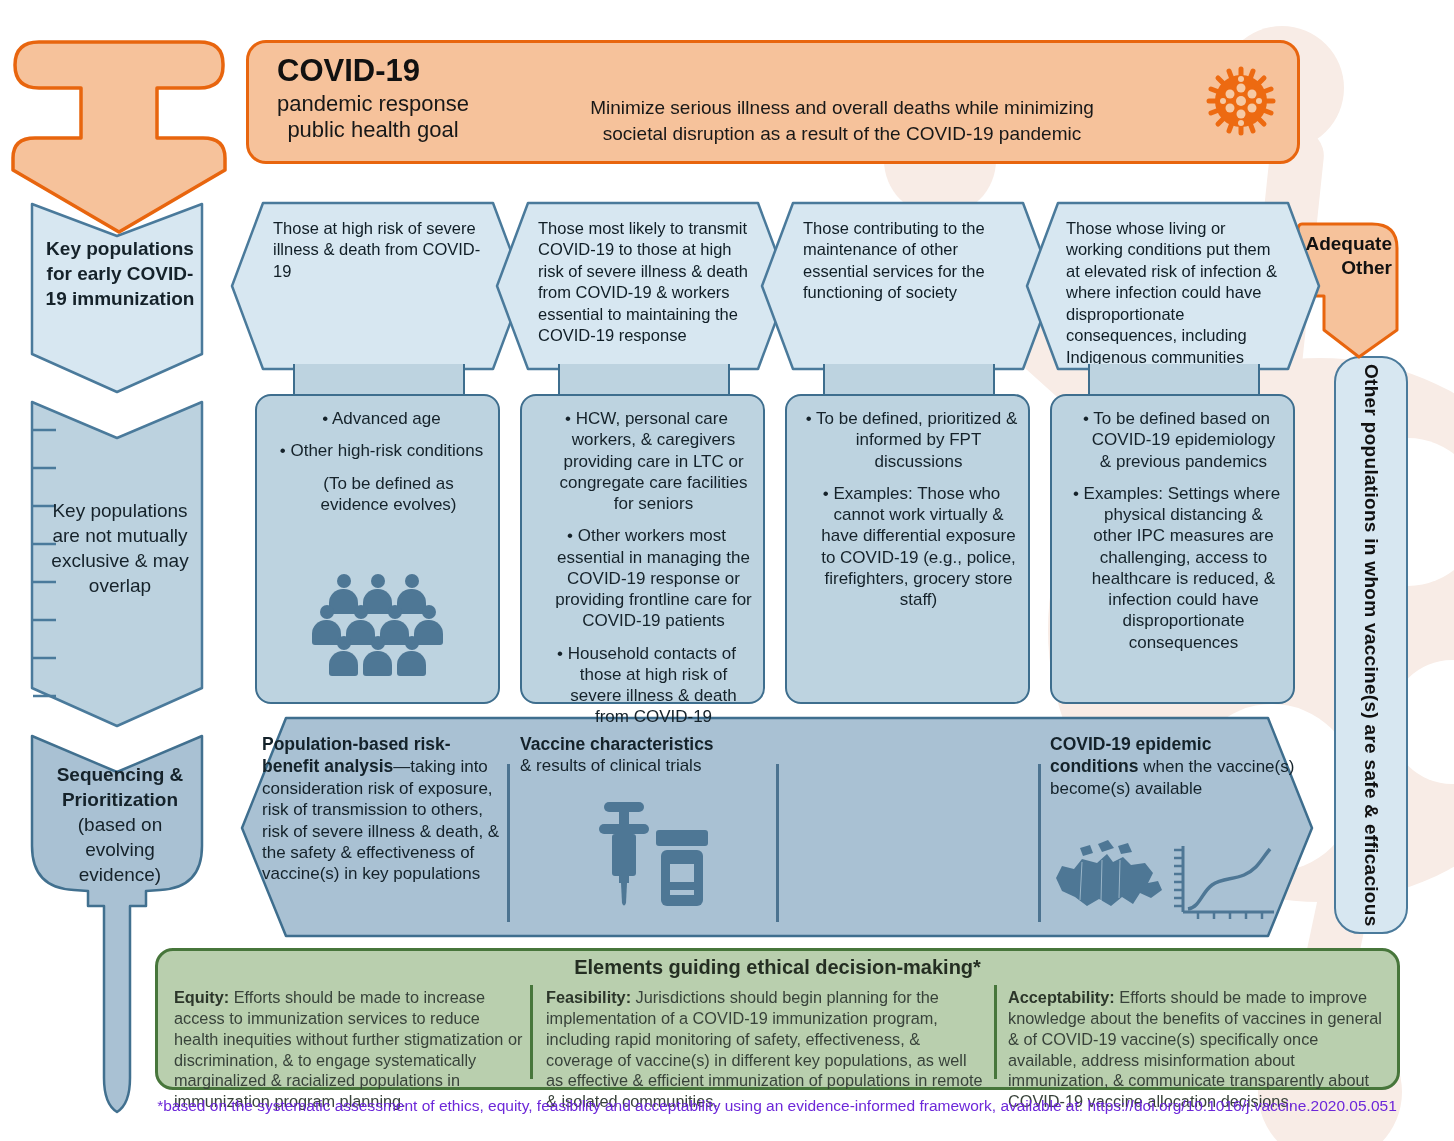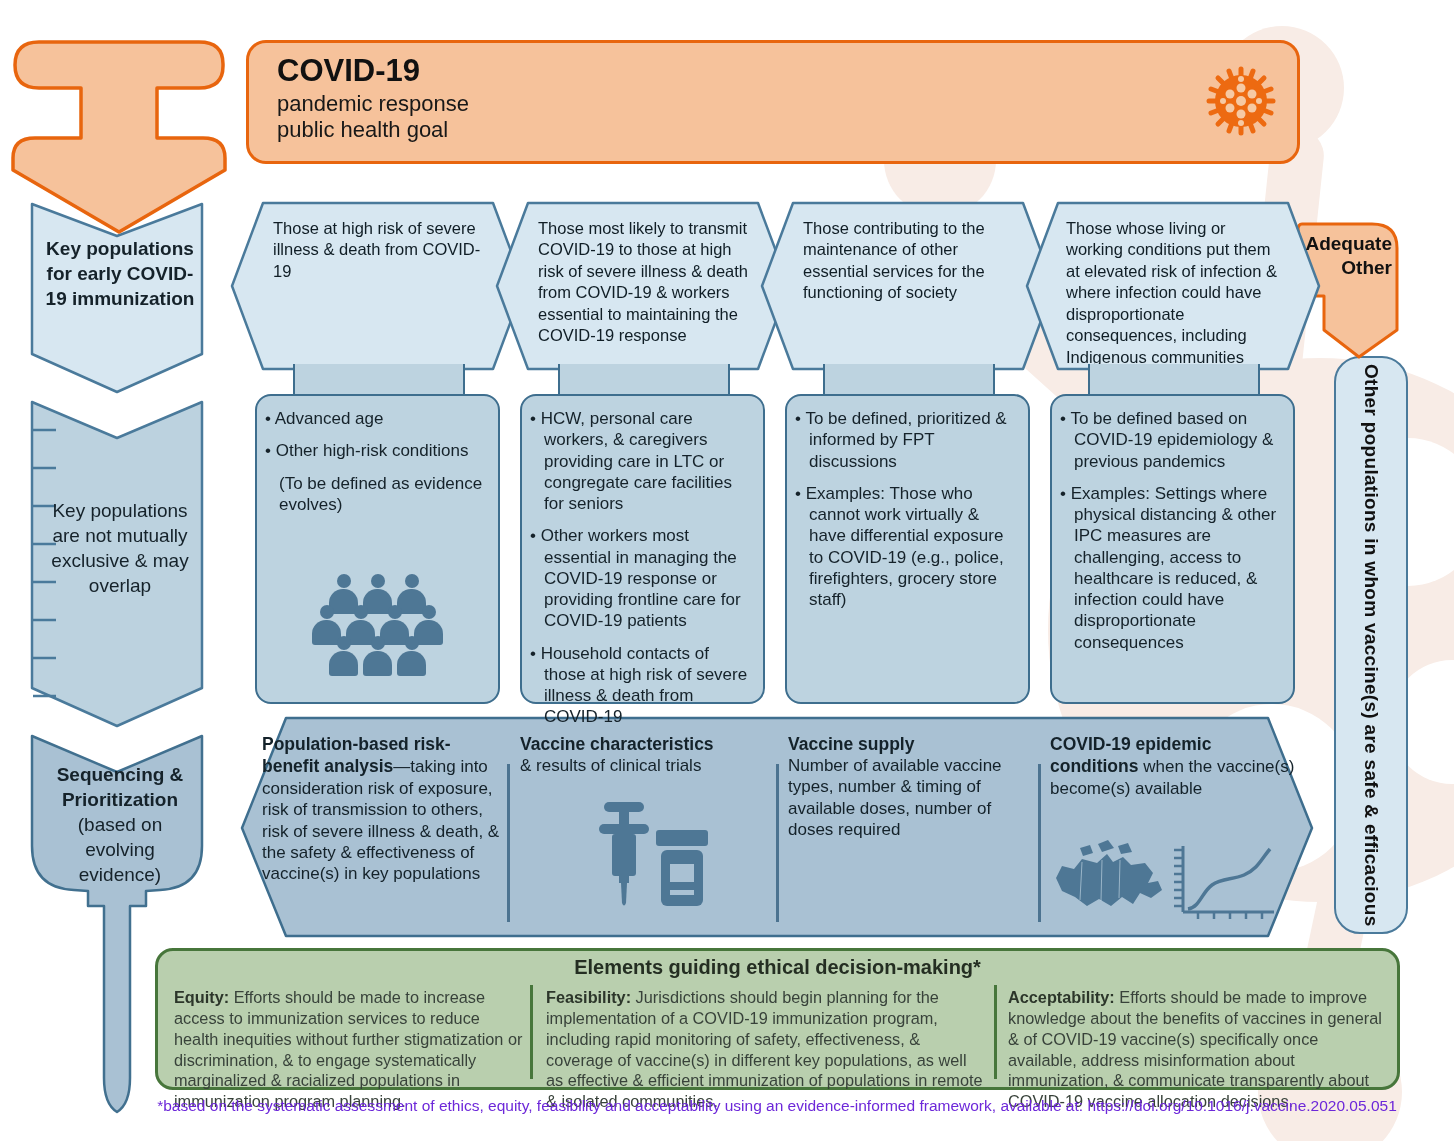--- a/index.html
+++ b/index.html
@@ -6,21 +6,21 @@
   .canvas{position:relative;width:1454px;height:1141px;background:#ffffff;overflow:hidden;
           font-family:"Liberation Sans",sans-serif;color:#15222a;}
   .abs{position:absolute;}
   svg{display:block;}
 
   
   .watermark{position:absolute;left:0;top:0;z-index:0;}
 
   
   .banner{position:absolute;left:246px;top:40px;width:1048px;height:118px;z-index:3;
-          background:#f6c29b;border:3px solid #e8650e;border-radius:20px;}
+          background:#f6c29b;border:3px solid #e8650e;border-radius:20px;text-align:center;}
   .banner-title{position:absolute;left:28px;top:10px;font-size:31px;font-weight:bold;color:#111;}
   .banner-subs{position:absolute;left:28px;top:48px;font-size:22px;line-height:1.2;color:#181818;}
   .banner-goal{position:absolute;left:308px;top:52px;width:570px;font-size:19px;line-height:1.35;color:#181818;}
   .virus-icon{position:absolute;left:952px;top:18px;}
 
   
   .plunger{position:absolute;left:5px;top:38px;z-index:4;}
   .syringe-body{position:absolute;left:20px;top:196px;z-index:2;}
   .syr-text{position:absolute;z-index:3;text-align:center;line-height:1.32;}
   .syr-a{left:40px;top:236px;width:160px;font-size:19px;font-weight:bold;}
@@ -36,21 +36,21 @@
 
   .diamond{position:absolute;top:257px;z-index:2;}
   .diamond.d1{left:493px;} .diamond.d2{left:758px;} .diamond.d3{left:1023px;}
 
   .tab{position:absolute;top:364px;height:32px;width:168px;z-index:5;background:#bdd3e0;
        border-left:2.5px solid #3e6e8e;border-right:2.5px solid #3e6e8e;}
   .tab.c1{left:293px;} .tab.c2{left:558px;} .tab.c3{left:823px;} .tab.c4{left:1088px;}
 
   
   .kbox{position:absolute;top:394px;width:245px;height:310px;z-index:6;background:#bdd3e0;
-        border:2.5px solid #3e6e8e;border-radius:16px;box-sizing:border-box;padding:12px 10px 8px 8px;}
+        border:2.5px solid #3e6e8e;border-radius:16px;box-sizing:border-box;padding:12px 10px 8px 18px;text-align:center;}
   .kbox.c1{left:255px;} .kbox.c2{left:520px;} .kbox.c3{left:785px;} .kbox.c4{left:1050px;}
   .kbox ul{margin:0;padding:0;list-style:none;}
   .kbox li{font-size:17px;line-height:1.25;margin:0 0 11px 0;padding-left:14px;text-indent:-14px;}
   .kbox li::before{content:"• ";}
   .kbox .note{font-size:17px;line-height:1.25;padding-left:14px;margin-top:2px;}
 
   
   .crowd{position:absolute;left:0;right:0;top:178px;}
   .crow{display:flex;justify-content:center;gap:5px;}
   .crow+.crow{margin-top:-9px;}
@@ -119,20 +119,21 @@
     <rect x="1300" y="880" width="52" height="210" rx="26" fill="#f8ece6" transform="rotate(12 1326 985)"></rect>
     <circle cx="1330" cy="1092" r="72" fill="#f8ece6"></circle>
   </svg>
 
   <div class="banner">
     <div class="banner-title">COVID-19</div>
     <div class="banner-subs">
       <div>pandemic response</div>
       <div>public health goal</div>
     </div>
+    <div class="banner-goal">Minimize serious illness and overall deaths while minimizing societal disruption as a result of the COVID-19 pandemic</div>
     <svg class="virus-icon" width="80" height="80" viewBox="0 0 80 80">
       <g stroke="#ed6a11" stroke-width="5" stroke-linecap="round">
         <line x1="40" y1="8" x2="40" y2="16"></line>
           <line x1="40" y1="64" x2="40" y2="72"></line>
         <line x1="8" y1="40" x2="16" y2="40"></line>
           <line x1="64" y1="40" x2="72" y2="40"></line>
         <line x1="17" y1="17" x2="23" y2="23"></line>
           <line x1="57" y1="57" x2="63" y2="63"></line>
         <line x1="17" y1="63" x2="23" y2="57"></line>
           <line x1="57" y1="23" x2="63" y2="17"></line>
@@ -282,24 +283,20 @@
   </svg>
   <div class="band-col b1">
     <b class="lead">Population-based risk-benefit analysis</b><span>—taking into consideration risk of exposure, risk of transmission to others, risk of severe illness &amp; death, &amp; the safety &amp; effectiveness of vaccine(s) in key populations</span>
   </div>
   <div class="vdiv v1"></div>
   <div class="band-col b2">
     <div class="lead">Vaccine characteristics</div>
     <div>&amp; results of clinical trials</div>
   </div>
   <div class="vdiv v2"></div>
-  <div class="band-col b3">
-    <div class="lead">Vaccine supply</div>
-    <div>Number of available vaccine types, number &amp; timing of available doses, number of doses required</div>
-  </div>
   <div class="vdiv v3"></div>
   <div class="band-col b4">
     <b class="lead">COVID-19 epidemic conditions</b><span> when the vaccine(s) become(s) available</span>
   </div>
 
   <svg class="seq-icon icon-syringe-vial" width="125" height="115" viewBox="0 0 125 115">
     <g fill="#4e7795">
       <rect x="16" y="4" width="40" height="10" rx="5"></rect>
       <rect x="31" y="12" width="10" height="14"></rect>
       <rect x="11" y="26" width="50" height="10" rx="5"></rect>

